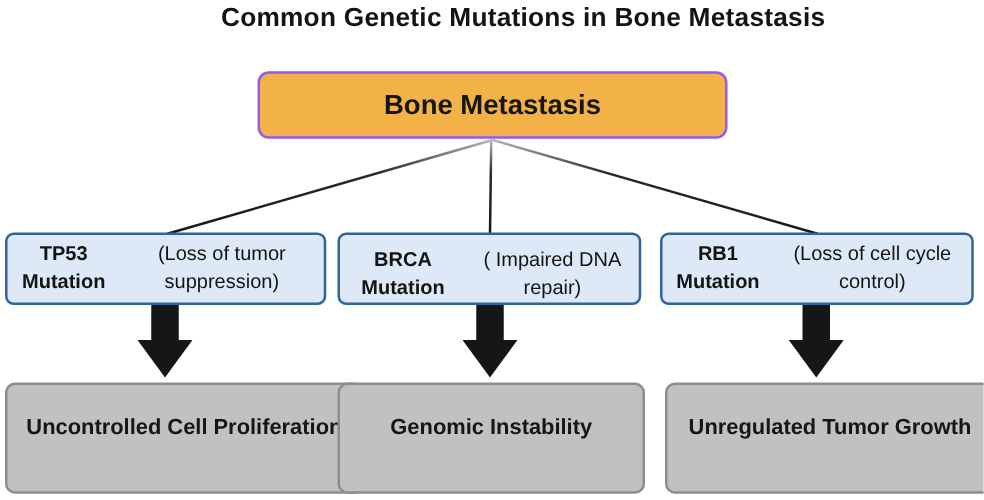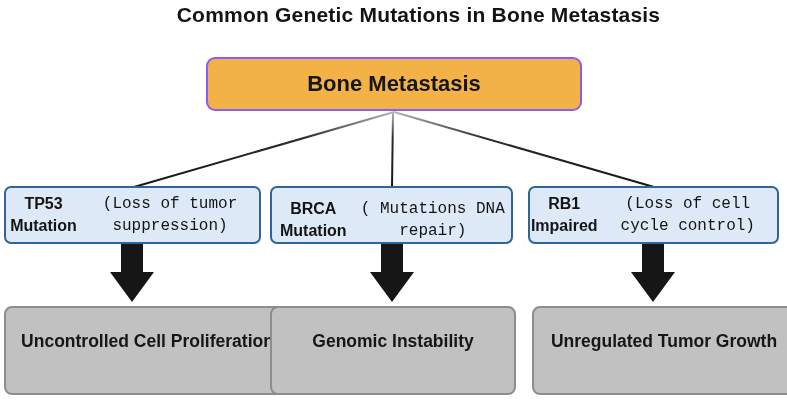--- a/index.html
+++ b/index.html
@@ -60,21 +60,21 @@
     border-radius: 7px;
     display: flex;
     flex-direction: row;
     align-items: center;
     justify-content: center;
     text-align: center;
     line-height: 22px;
     color: #141414;
   }
   .mutation-node .m-name  { font-size: 16px; font-weight: bold; }
-  .mutation-node .m-effect{ font-size: 16px; font-weight: normal; font-family: Liberation Mono, monospace; }
+  .mutation-node .m-effect{ font-size: 16px; font-weight: normal; }
   .m1 { left: 4px;   width: 257px; }
   .m2 { left: 270px; width: 243px; align-items: flex-end; }
   .m3 { left: 528px; width: 251px; }
   .block-arrow {
     position: absolute;
     top: 244px;
     width: 44px;
     height: 59px;
   }
   .a1 { left: 110px; }
@@ -135,24 +135,24 @@
     <line x1="393" y1="112" x2="392" y2="187" stroke="url(#fadeM)" stroke-width="2"></line>
     <line x1="394" y1="112" x2="654" y2="187" stroke="url(#fadeR)" stroke-width="2"></line>
   </svg>
 
   <div class="mutation-node m1">
     <span class="m-name">TP53 Mutation</span>
     <span class="m-effect">(Loss of tumor suppression)</span>
   </div>
   <div class="mutation-node m2">
     <span class="m-name">BRCA Mutation</span>
-    <span class="m-effect">( Mutations DNA repair)</span>
+    <span class="m-effect">( Impaired DNA repair)</span>
   </div>
   <div class="mutation-node m3">
-    <span class="m-name">RB1 Impaired</span>
+    <span class="m-name">RB1 Mutation</span>
     <span class="m-effect">(Loss of cell cycle control)</span>
   </div>
 
   <svg class="block-arrow a1" viewBox="0 0 44 59">
     <polygon points="11,0 33,0 33,28 44,28 22,58 0,28 11,28" fill="#161616"></polygon>
   </svg>
   <svg class="block-arrow a2" viewBox="0 0 44 59">
     <polygon points="11,0 33,0 33,28 44,28 22,58 0,28 11,28" fill="#161616"></polygon>
   </svg>
   <svg class="block-arrow a3" viewBox="0 0 44 59">

